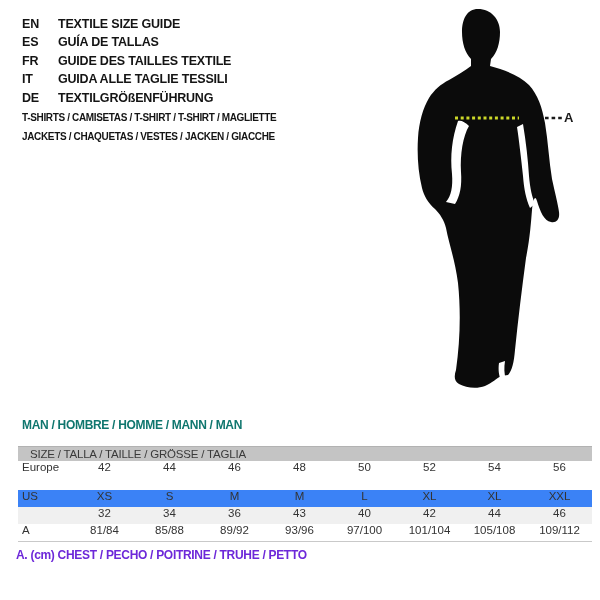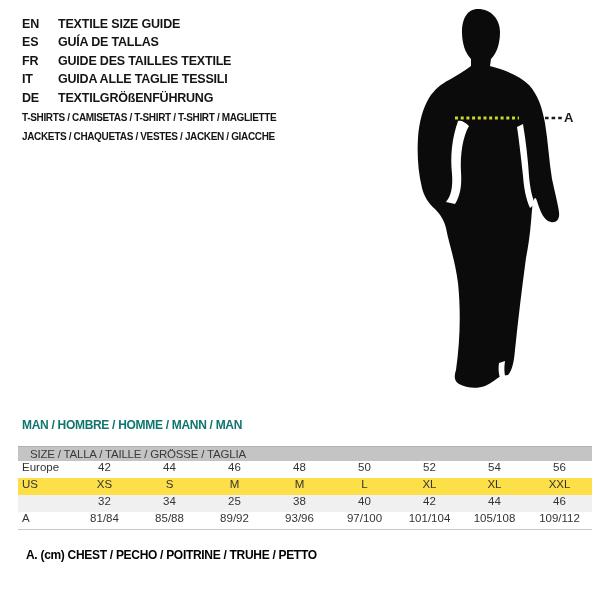--- a/index.html
+++ b/index.html
@@ -24,27 +24,27 @@
   
   .section-title{position:absolute;left:22px;top:418px;font-size:12px;
                  font-weight:700;letter-spacing:-0.3px;color:#0f766e;white-space:nowrap;}
   
   .size-table{position:absolute;left:18px;top:446px;width:574px;
               font-size:11.5px;color:#333;border-bottom:1px solid #c9c9c9;}
   .st-header{height:15px;background:#c4c4c4;border-top:1px solid #b2b2b2;
              display:flex;align-items:center;padding-left:12px;box-sizing:border-box;
              color:#3a3a3a;font-weight:400;letter-spacing:-0.2px;}
   .st-row{display:flex;height:17px;align-items:flex-start;}
-  .st-row.r1{background:#fde047;}
+  .st-row.r1{background:#3b82f6;margin-top:12px;}
   .st-row.r2{background:#f0f0f0;}
   .st-label{flex:0 0 54px;padding-left:4px;box-sizing:border-box;}
   .st-cell{flex:1;text-align:center;}
   
-  .note{position:absolute;left:26px;top:548px;font-size:12px;font-weight:700;
-        letter-spacing:-0.3px;color:#000000;white-space:nowrap;}
+  .note{position:absolute;left:16px;top:548px;font-size:12px;font-weight:700;
+        letter-spacing:-0.3px;color:#6d28d9;white-space:nowrap;}
 </style>
 </head>
 <body>
 
 <div class="canvas">
 
   <div class="lang-block">
     <div class="lang-row">
       <span class="lang-code">EN</span>
       <span class="lang-label">TEXTILE SIZE GUIDE</span>
@@ -159,22 +159,22 @@
       <div class="st-cell">L</div>
       <div class="st-cell">XL</div>
       <div class="st-cell">XL</div>
       <div class="st-cell">XXL</div>
     </div>
 
     <div class="st-row r2">
       <div class="st-label"></div>
       <div class="st-cell">32</div>
       <div class="st-cell">34</div>
-      <div class="st-cell">25</div>
-      <div class="st-cell">38</div>
+      <div class="st-cell">36</div>
+      <div class="st-cell">43</div>
       <div class="st-cell">40</div>
       <div class="st-cell">42</div>
       <div class="st-cell">44</div>
       <div class="st-cell">46</div>
     </div>
 
     <div class="st-row r3">
       <div class="st-label">A</div>
       <div class="st-cell">81/84</div>
       <div class="st-cell">85/88</div>

